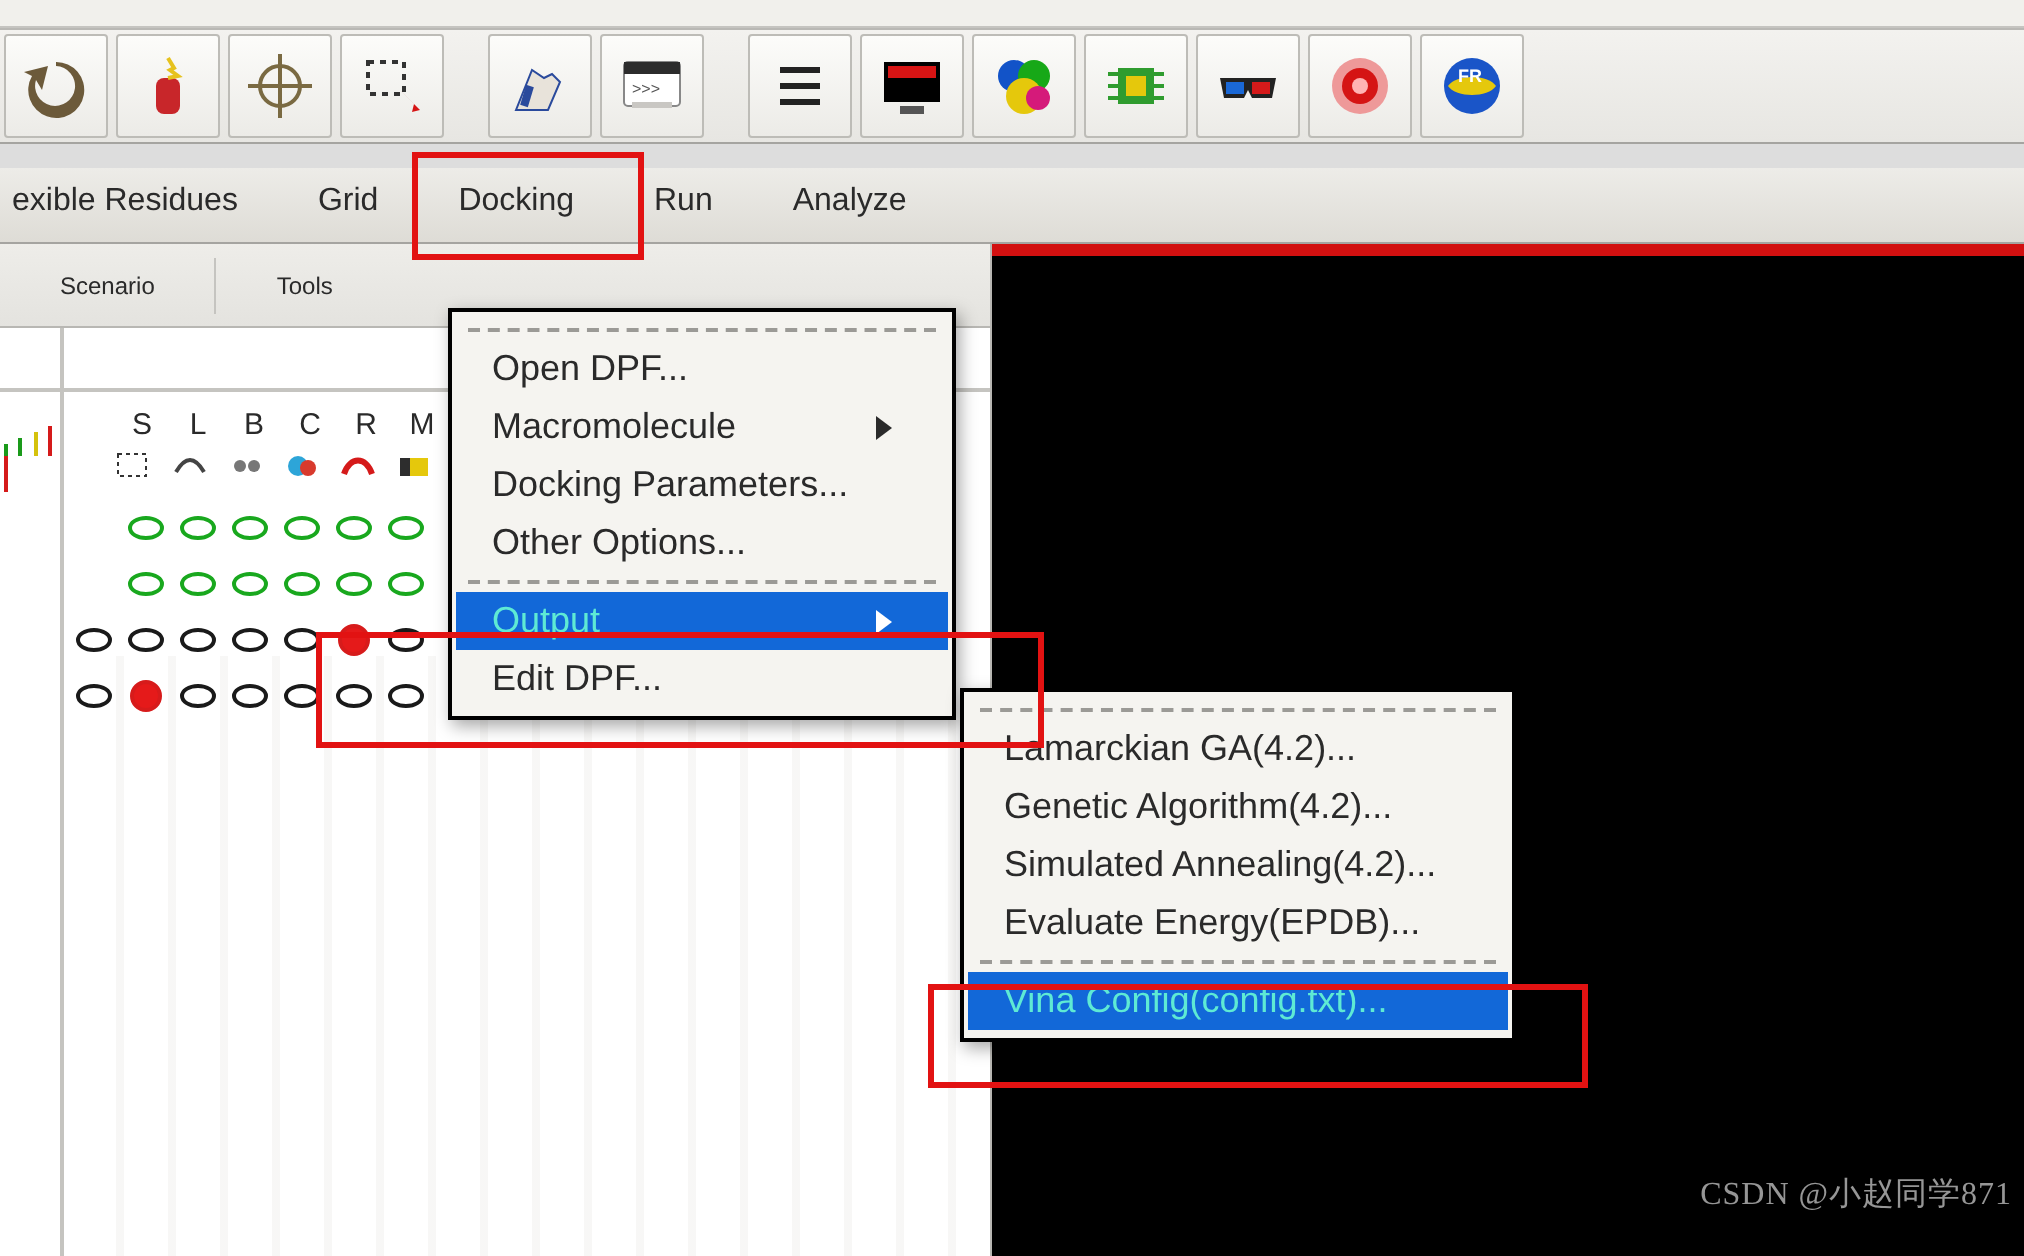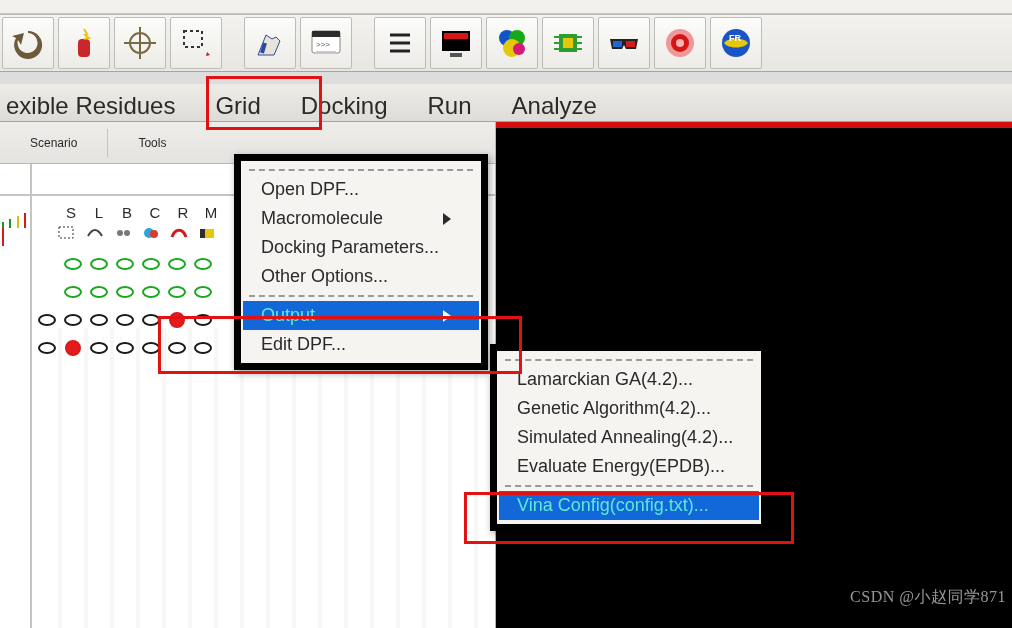--- a/index.html
+++ b/index.html
@@ -51,21 +51,21 @@
     position: absolute;
     top: 84px; left: 0; right: 0;
     height: 38px;
     background: linear-gradient(#edece8,#dedcd6);
     border-bottom: 1px solid #a5a4a0;
     display: flex;
     align-items: stretch;
   }
   .menubar2 .mitem {
     padding: 8px 20px 0 20px;
-    font-size: 24px;
+    font-size: 16px;
     color: #2a2a2a;
     cursor: default;
   }
   .menubar2 .mitem.first { padding-left: 6px; }
   
   .menubar3 {
     position: absolute;
     top: 122px; left: 0;
     height: 42px;
     width: 496px;
@@ -137,24 +137,23 @@
     position:absolute;
     left:496px; top:122px; right:0; bottom:0;
     background: #000;
   }
   .viewport .redbar { position:absolute; top:0; left:0; right:0; height:6px; background:#d21010; }
 
   
   .menu {
     position: absolute;
     background: #f5f4f0;
-    border: 7px solid #000000;
+    border: 2px solid #000000;
     box-shadow: 2px 3px 8px rgba(0,0,0,0.35);
     padding: 4px 2px;
-    margin-left: 10px;
   }
   .menu .item {
     padding: 4px 28px 4px 18px;
     font-size: 18px;
     white-space: nowrap;
     position: relative;
     display:flex; justify-content:space-between; align-items:center;
     gap: 24px;
   }
   .menu .item .arrow {

